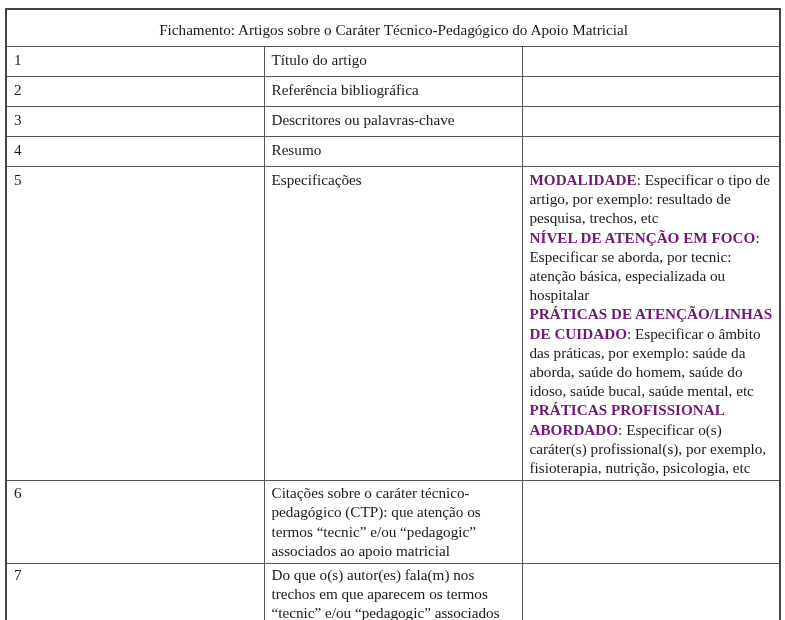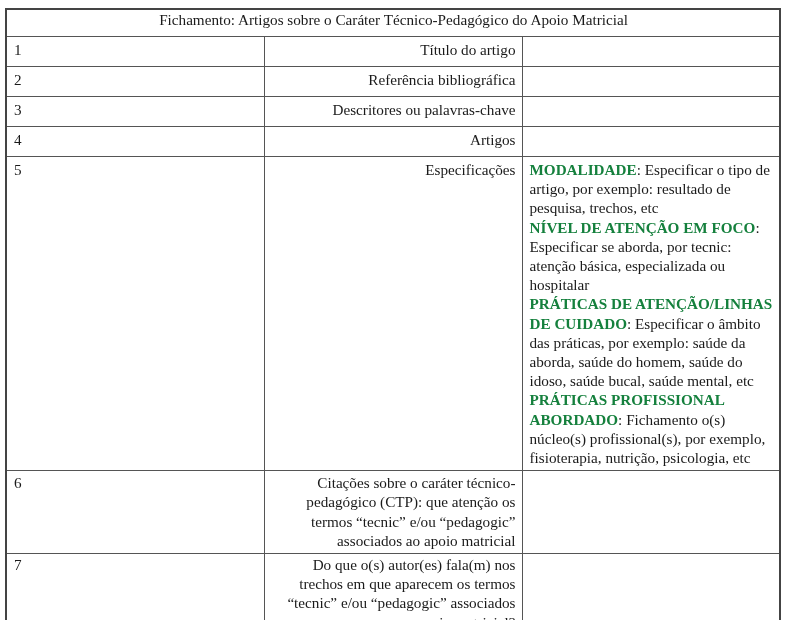--- a/index.html
+++ b/index.html
@@ -6,29 +6,29 @@
     body { width: 785px; height: 620px; position: relative; overflow: hidden; }
     .sheet {
       position: absolute; left: 5px; top: 8px;
       width: 776px;
       font-family: "Liberation Serif", "DejaVu Serif", serif;
       font-size: 15.2px; color: #1a1a1a; line-height: 19.2px;
     }
     table { border-collapse: collapse; width: 776px; table-layout: fixed; }
     td { border: 1px solid #555; vertical-align: top; padding: 3px 6px 3px 7px; }
     .outer { border: 2px solid #444; }
-    td.title { text-align: center; height: 23px; padding-top: 0; }
+    td.title { text-align: center; height: 23px; padding-top: 10px; }
     td.num { width: 34px; }
-    td.label { width: 236px; text-align: right; }
+    td.label { width: 236px; }
     tr.short td { height: 23px; }
     tr.r5 td { height: 206px; }
     tr.r6 td { height: 70px; padding-top: 2px; }
     tr.r7 td { height: 71px; padding-top: 1px; }
     .spec-block { display: block; }
-    b { font-weight: bold; color: #15803d; }
+    b { font-weight: bold; color: #701a75; }
   </style>
 </head>
 <body>
 
 <div class="sheet">
   <table class="outer">
     <tbody>
         <tr>
       <td class="title" colspan="3">Fichamento: Artigos sobre o Caráter Técnico-Pedagógico do Apoio Matricial</td>
     </tr>
@@ -42,31 +42,31 @@
       <td class="label">Referência bibliográfica</td>
       <td></td>
     </tr>
     <tr class="short">
       <td class="num">3</td>
       <td class="label">Descritores ou palavras-chave</td>
       <td></td>
     </tr>
     <tr class="short">
       <td class="num">4</td>
-      <td class="label">Artigos</td>
+      <td class="label">Resumo</td>
       <td></td>
     </tr>
     <tr class="r5">
       <td class="num">5</td>
       <td class="label">Especificações</td>
       <td>
         <span class="spec-block"><b>MODALIDADE</b><span>: Especificar o tipo de artigo, por exemplo: resultado de pesquisa, trechos, etc</span></span>
         <span class="spec-block"><b>NÍVEL DE ATENÇÃO EM FOCO</b><span>: Especificar se aborda, por tecnic: atenção básica, especializada ou hospitalar</span></span>
         <span class="spec-block"><b>PRÁTICAS DE ATENÇÃO/LINHAS DE CUIDADO</b><span>: Especificar o âmbito das práticas, por exemplo: saúde da aborda, saúde do homem, saúde do idoso, saúde bucal, saúde mental, etc</span></span>
-        <span class="spec-block"><b>PRÁTICAS PROFISSIONAL ABORDADO</b><span>: Fichamento o(s) núcleo(s) profissional(s), por exemplo, fisioterapia, nutrição, psicologia, etc</span></span>
+        <span class="spec-block"><b>PRÁTICAS PROFISSIONAL ABORDADO</b><span>: Especificar o(s) caráter(s) profissional(s), por exemplo, fisioterapia, nutrição, psicologia, etc</span></span>
       </td>
     </tr>
     <tr class="r6">
       <td class="num">6</td>
       <td class="label">Citações sobre o caráter técnico-pedagógico (CTP): que atenção os termos “tecnic” e/ou “pedagogic” associados ao apoio matricial</td>
       <td></td>
     </tr>
     <tr class="r7">
       <td class="num">7</td>
       <td class="label">Do que o(s) autor(es) fala(m) nos trechos em que aparecem os termos “tecnic” e/ou “pedagogic” associados ao apoio matricial?</td>

